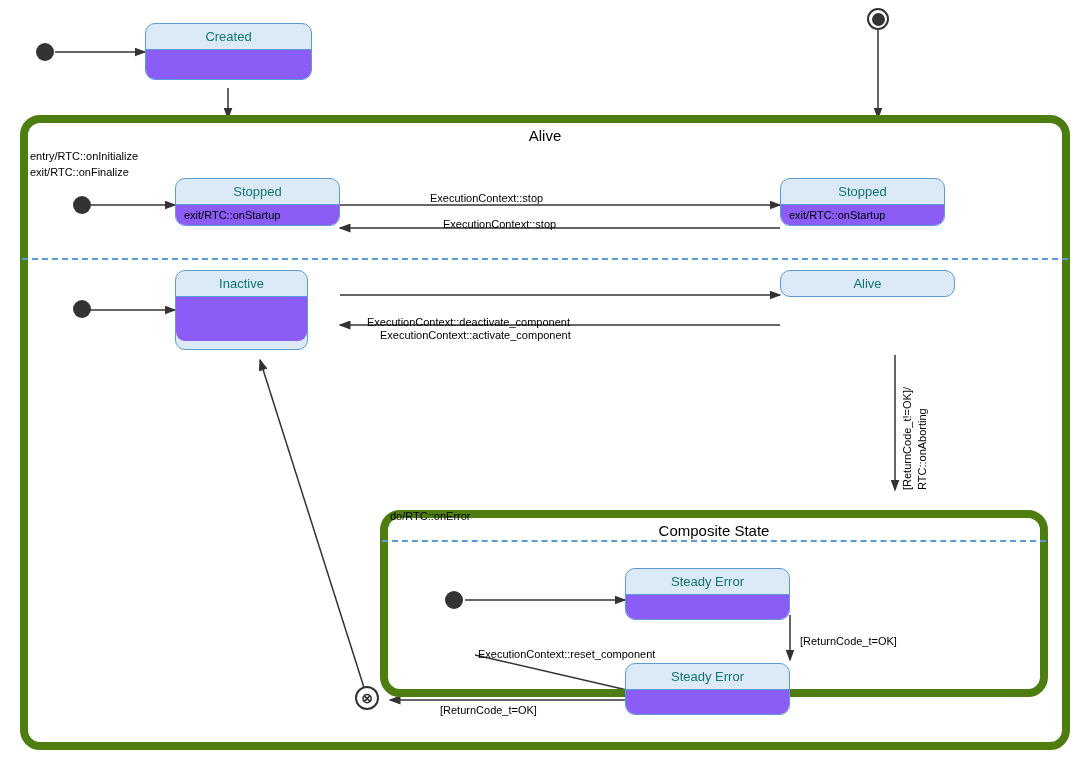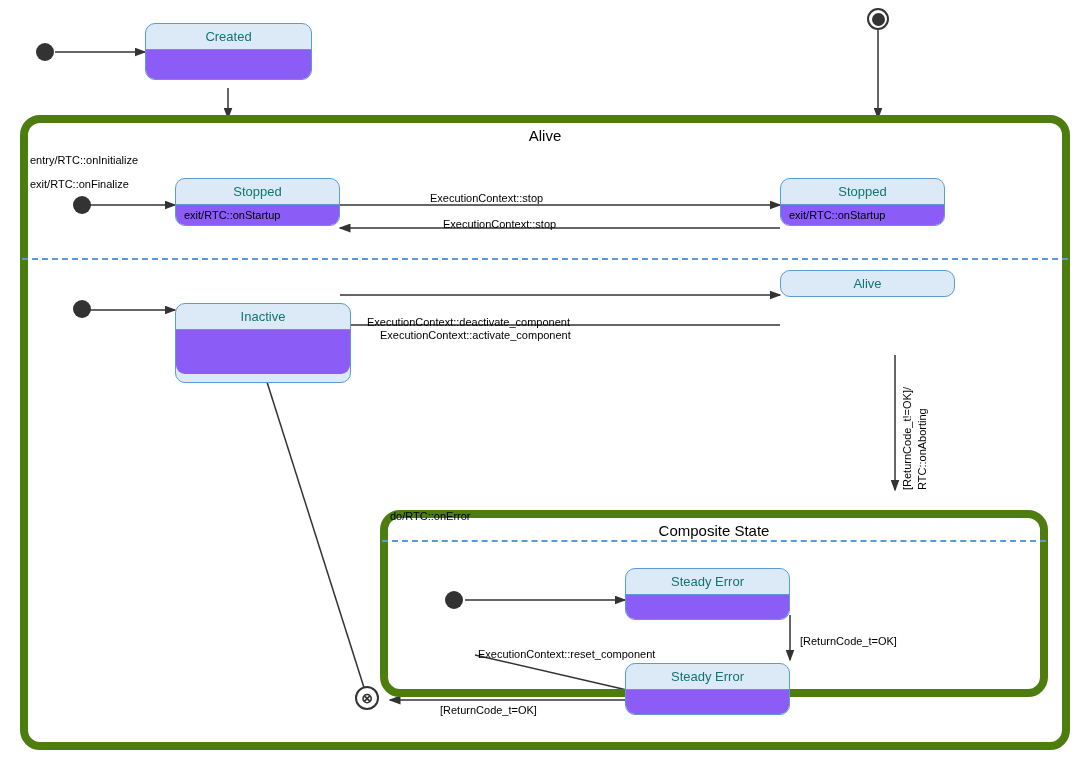--- a/index.html
+++ b/index.html
@@ -170,21 +170,21 @@
   <div class="initial-state" style="left:36px; top:43px;"></div>
 
   <div class="final-state-outer" style="left:867px; top:8px;">
     <div class="final-state-inner"></div>
   </div>
 
   <div class="container-box" style="left:20px; top:115px; width:1050px; height:635px;">
     <div class="container-title">Alive</div>
   </div>
 
-  <div class="label" style="left:30px; top:148px; font-size:11px; line-height:24px;">
+  <div class="label" style="left:30px; top:148px; font-size:11px; line-height:16px;">
     <span style="white-space:pre;">entry/RTC::onInitialize
 exit/RTC::onFinalize</span>
   </div>
 
   <div class="dashed-line" style="left:22px; top:258px; width:1046px;"></div>
 
   <div class="initial-state" style="left:73px; top:196px;"></div>
 
   <div class="state-box" style="left:175px; top:178px; width:165px;">
     <div class="state-title">Stopped</div>
@@ -195,21 +195,21 @@
     <div class="state-title">Stopped</div>
     <div class="state-body">exit/RTC::onStartup</div>
   </div>
 
   <div class="label" style="left:430px; top:192px;">ExecutionContext::stop</div>
 
   <div class="label" style="left:443px; top:218px;">ExecutionContext::stop</div>
 
   <div class="initial-state" style="left:73px; top:300px;"></div>
 
-  <div class="state-box" style="left:175px; top:270px; width:176px; min-height:80px;margin-top:33px;">
+  <div class="state-box" style="left:175px; top:270px; width:133px; min-height:80px;">
     <div class="state-title">Inactive</div>
     <div class="state-body" style="min-height:45px;"></div>
   </div>
 
   <div class="state-box" style="left:780px; top:270px; width:175px;">
     <div class="state-title">Alive</div>
   </div>
 
   <div class="label" style="left:380px; top:281px;margin-top:48px;">ExecutionContext::activate_component</div>
 

